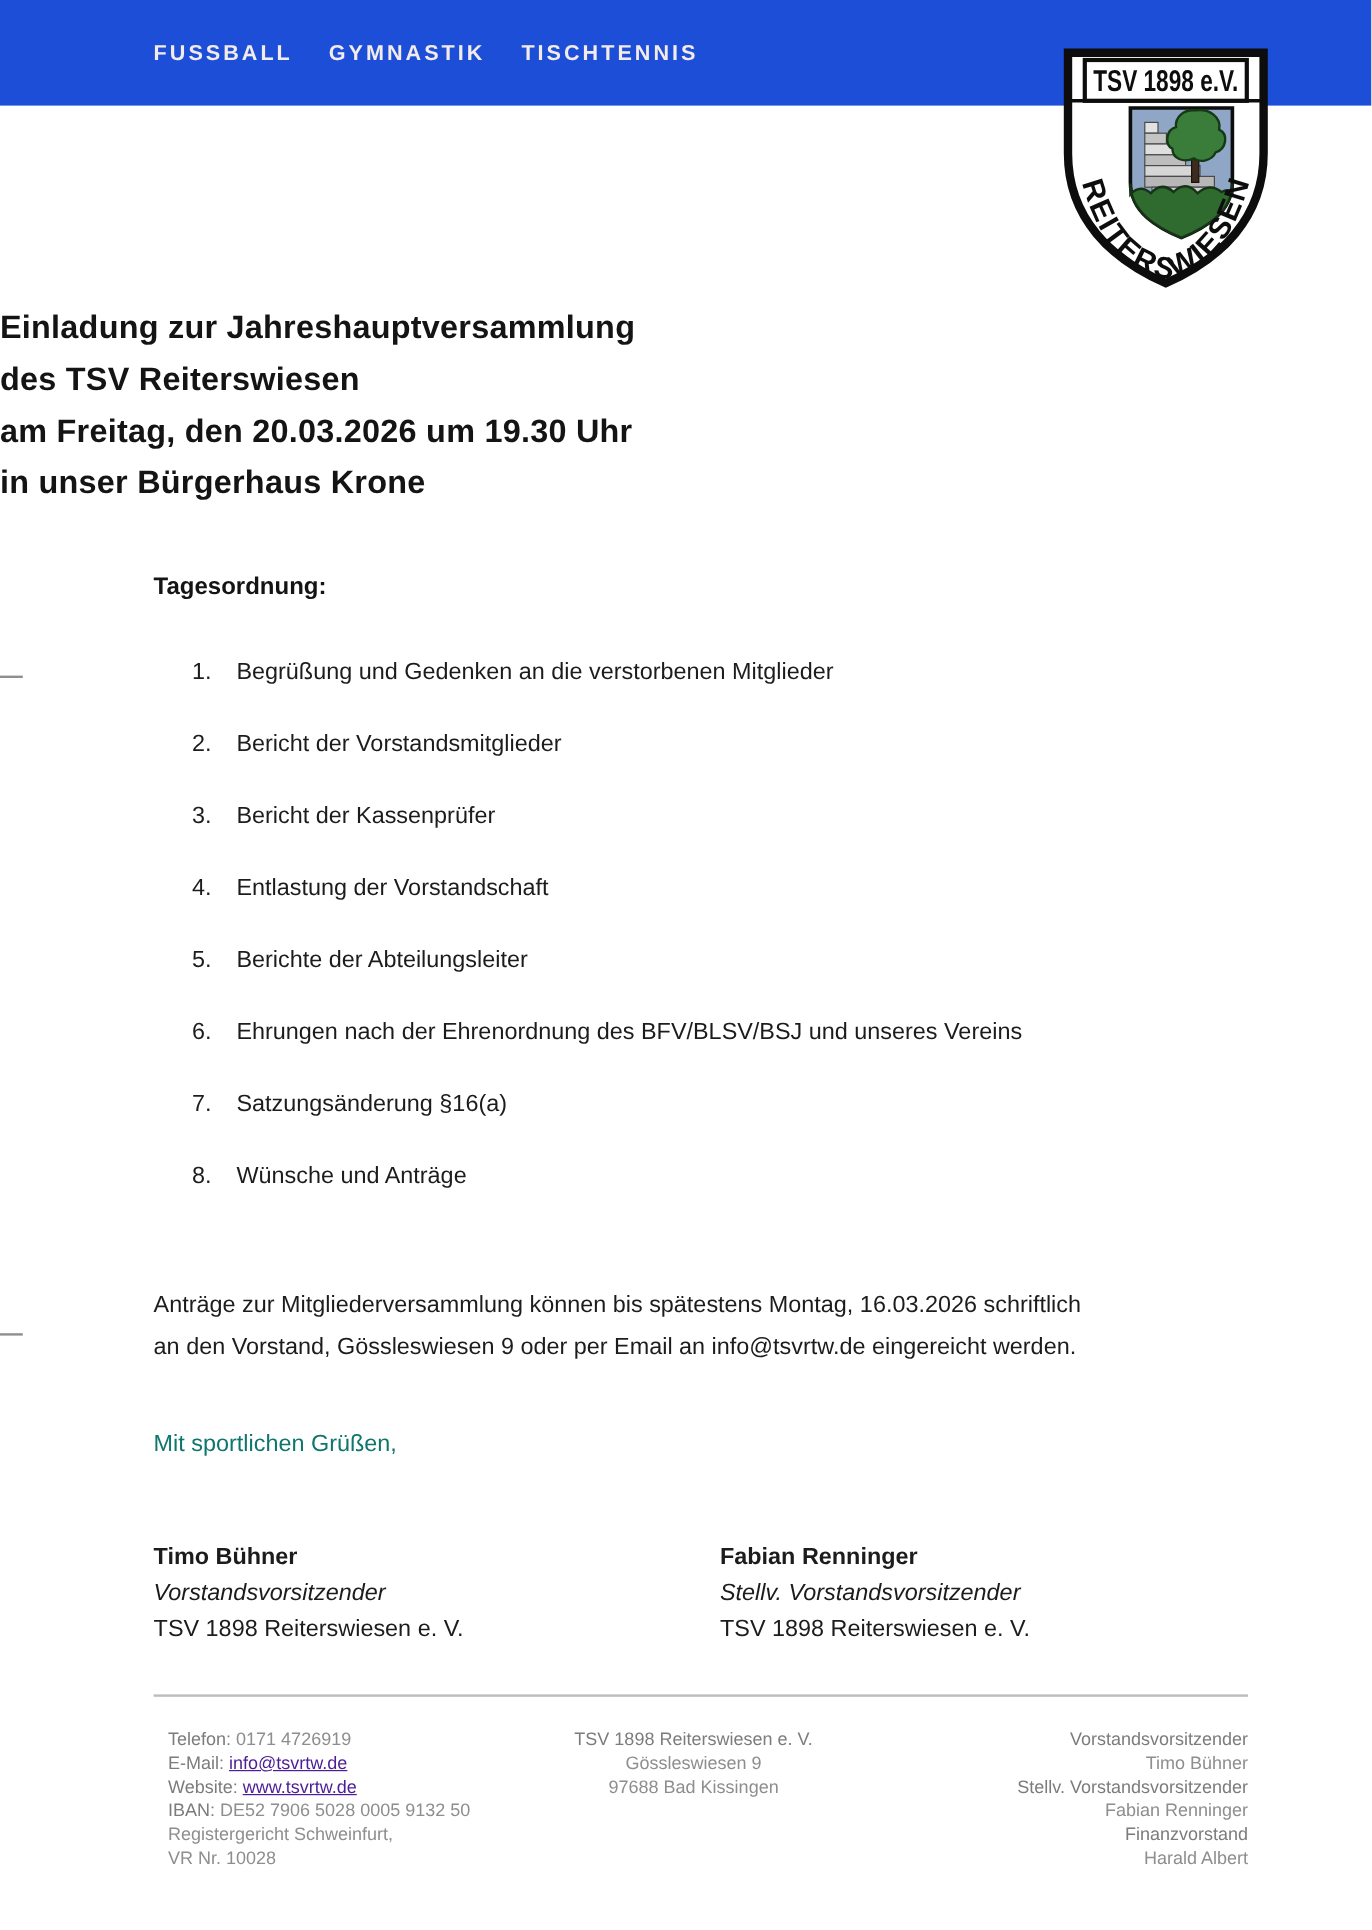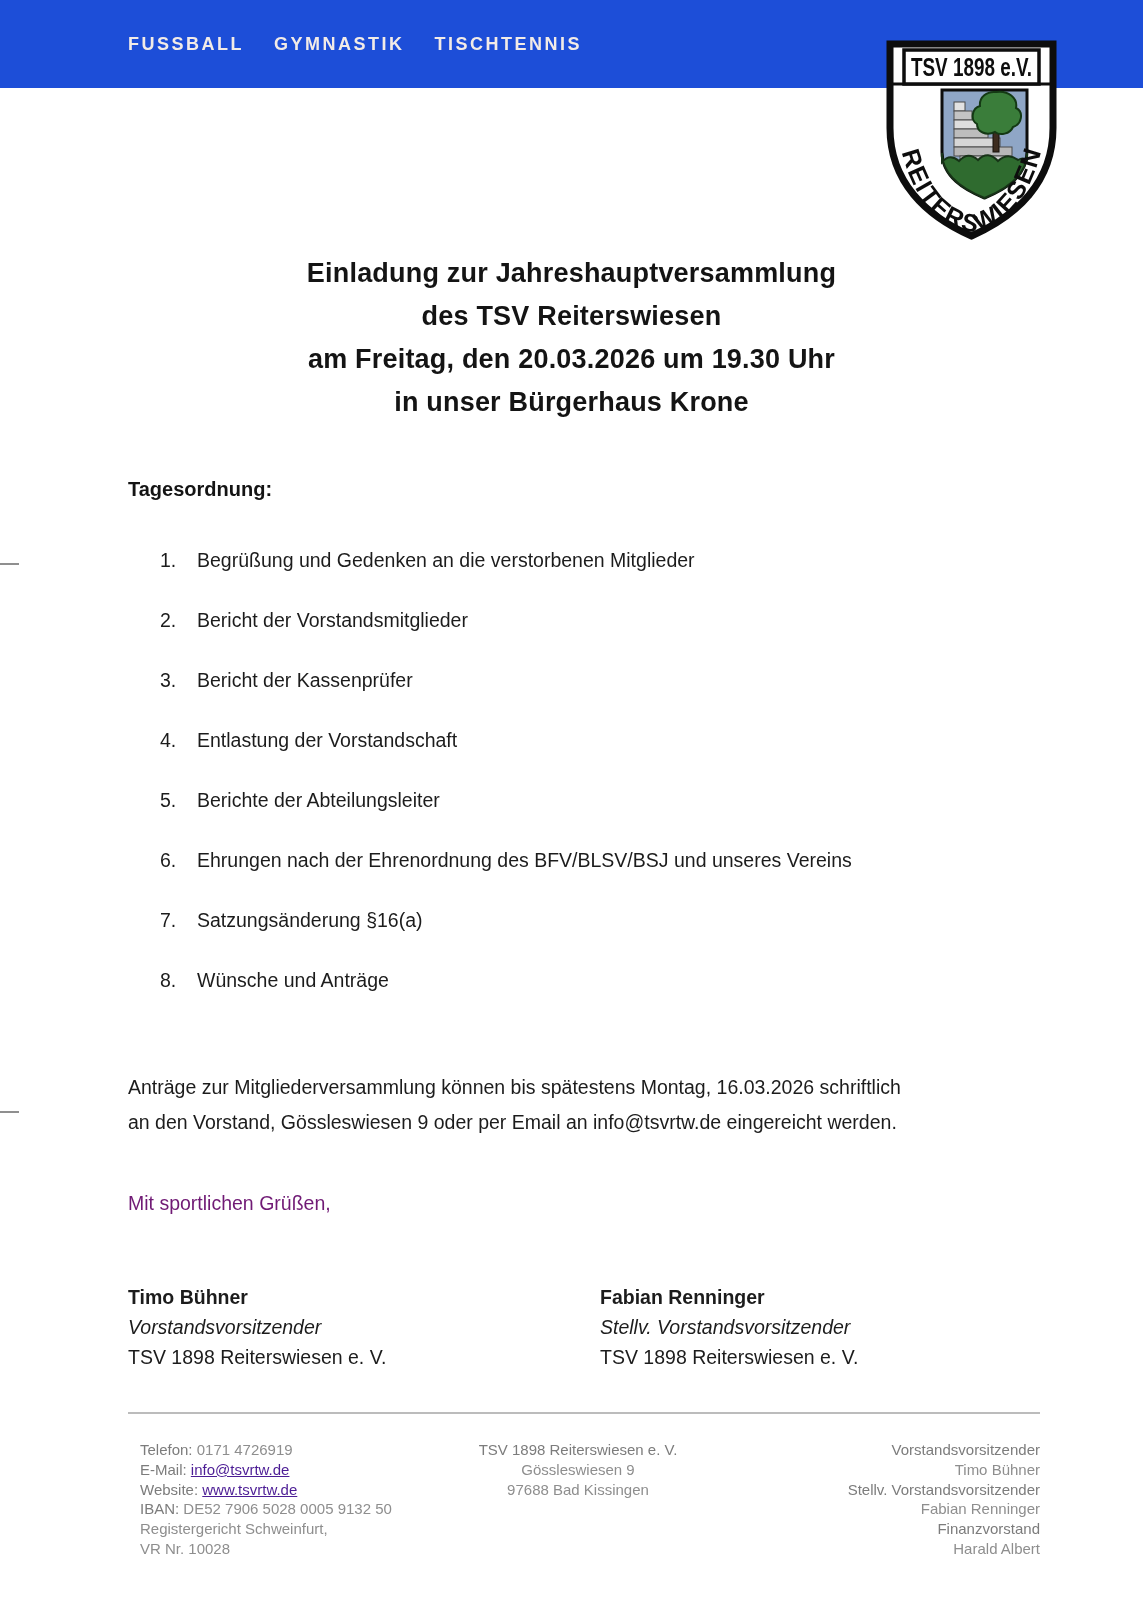--- a/index.html
+++ b/index.html
@@ -12,42 +12,42 @@
   .sports{
     position:absolute;left:128px;top:0;height:88px;display:flex;align-items:center;gap:30px;
     color:#f2ebe7;font-weight:700;font-size:18px;letter-spacing:2.5px;
   }
   
   .foldmark{position:absolute;left:0;width:19px;height:2px;background:#8f8f8f;}
   
   .crest{position:absolute;left:880px;top:40px;width:183px;height:200px;}
   
   .title{
-    position:absolute;left:0;top:252px;width:1143px;text-align:center;
+    position:absolute;left:0;top:252px;width:1143px;text-align:left;
     font-size:27px;font-weight:700;line-height:43px;color:#141414;letter-spacing:.2px;
   }
   
   .agenda-heading{position:absolute;left:128px;top:478px;font-size:20px;font-weight:700;color:#141414;}
   ol.agenda{
     position:absolute;left:128px;top:548px;margin:0;padding:0;list-style:none;
     counter-reset:item;font-size:19.5px;color:#1c1c1c;width:940px;
   }
   ol.agenda li{
     counter-increment:item;position:relative;padding-left:69px;line-height:24px;margin-bottom:36px;
   }
   ol.agenda li::before{
     content:counter(item) ".";position:absolute;left:32px;top:0;
   }
   
   .note{
     position:absolute;left:128px;top:1070px;width:910px;
     font-size:19.5px;line-height:35px;color:#1c1c1c;
   }
   
-  .closing{position:absolute;left:128px;top:1192px;font-size:19.5px;color:#701a75;}
+  .closing{position:absolute;left:128px;top:1192px;font-size:19.5px;color:#0f766e;}
   
   .sig{position:absolute;top:1282px;width:430px;font-size:19.5px;line-height:30px;color:#1c1c1c;}
   .sig.left{left:128px;}
   .sig.right{left:600px;}
   .sig-name{font-weight:700;}
   .sig-role{font-style:italic;}
   
   .footer-divider{position:absolute;left:128px;top:1412px;width:912px;height:2px;background:#bcbcbc;}
   .footer{position:absolute;left:0;top:1440px;width:1143px;font-size:15px;line-height:19.8px;color:#8e8e8e;}
   .footer b{font-weight:400;color:#7c7c7c;}

